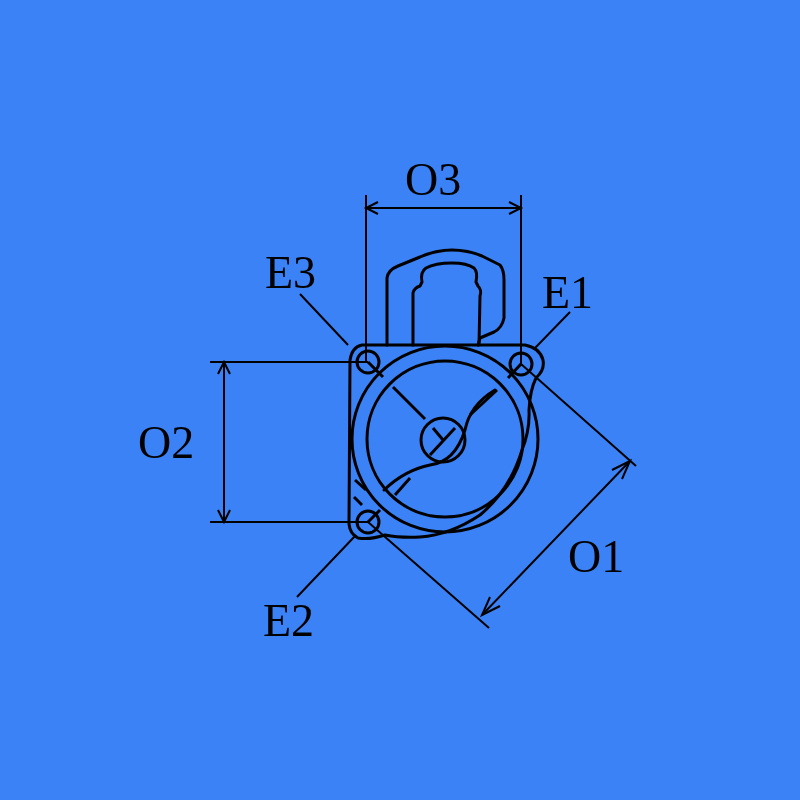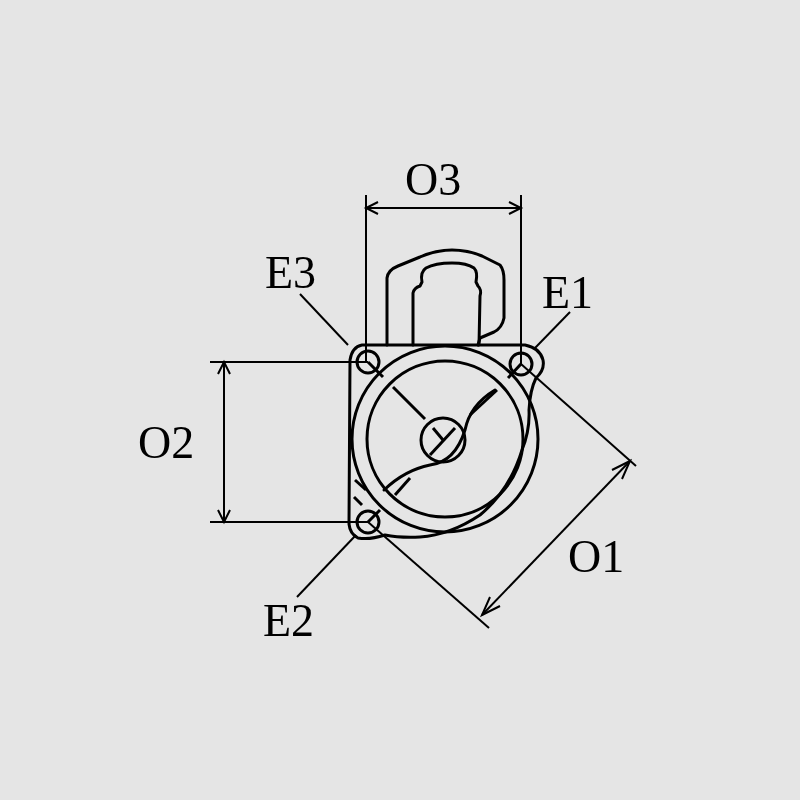--- a/index.html
+++ b/index.html
@@ -1,16 +1,16 @@
 <!DOCTYPE html>
 <html><head>
   <meta charset="utf-8">
   <style>
     html, body { margin: 0; padding: 0; background: #ffffff; }
-    #stage { position: relative; width: 800px; height: 800px; background: #e5e5e5; overflow: hidden; text-align: center; }
+    #stage { position: relative; width: 800px; height: 800px; background: #3b82f6; overflow: hidden; text-align: center; }
     svg { position: absolute; left: 0; top: 0; }
     .lbl { font-family: "Liberation Serif", "DejaVu Serif", serif; font-size: 46px; fill: #000; }
   </style>
 </head>
 <body>
 
 <div id="stage">
 <svg width="800" height="800" viewBox="0 0 800 800">
   <g fill="none" stroke="#000" stroke-width="3" stroke-linecap="round" stroke-linejoin="round">
 

